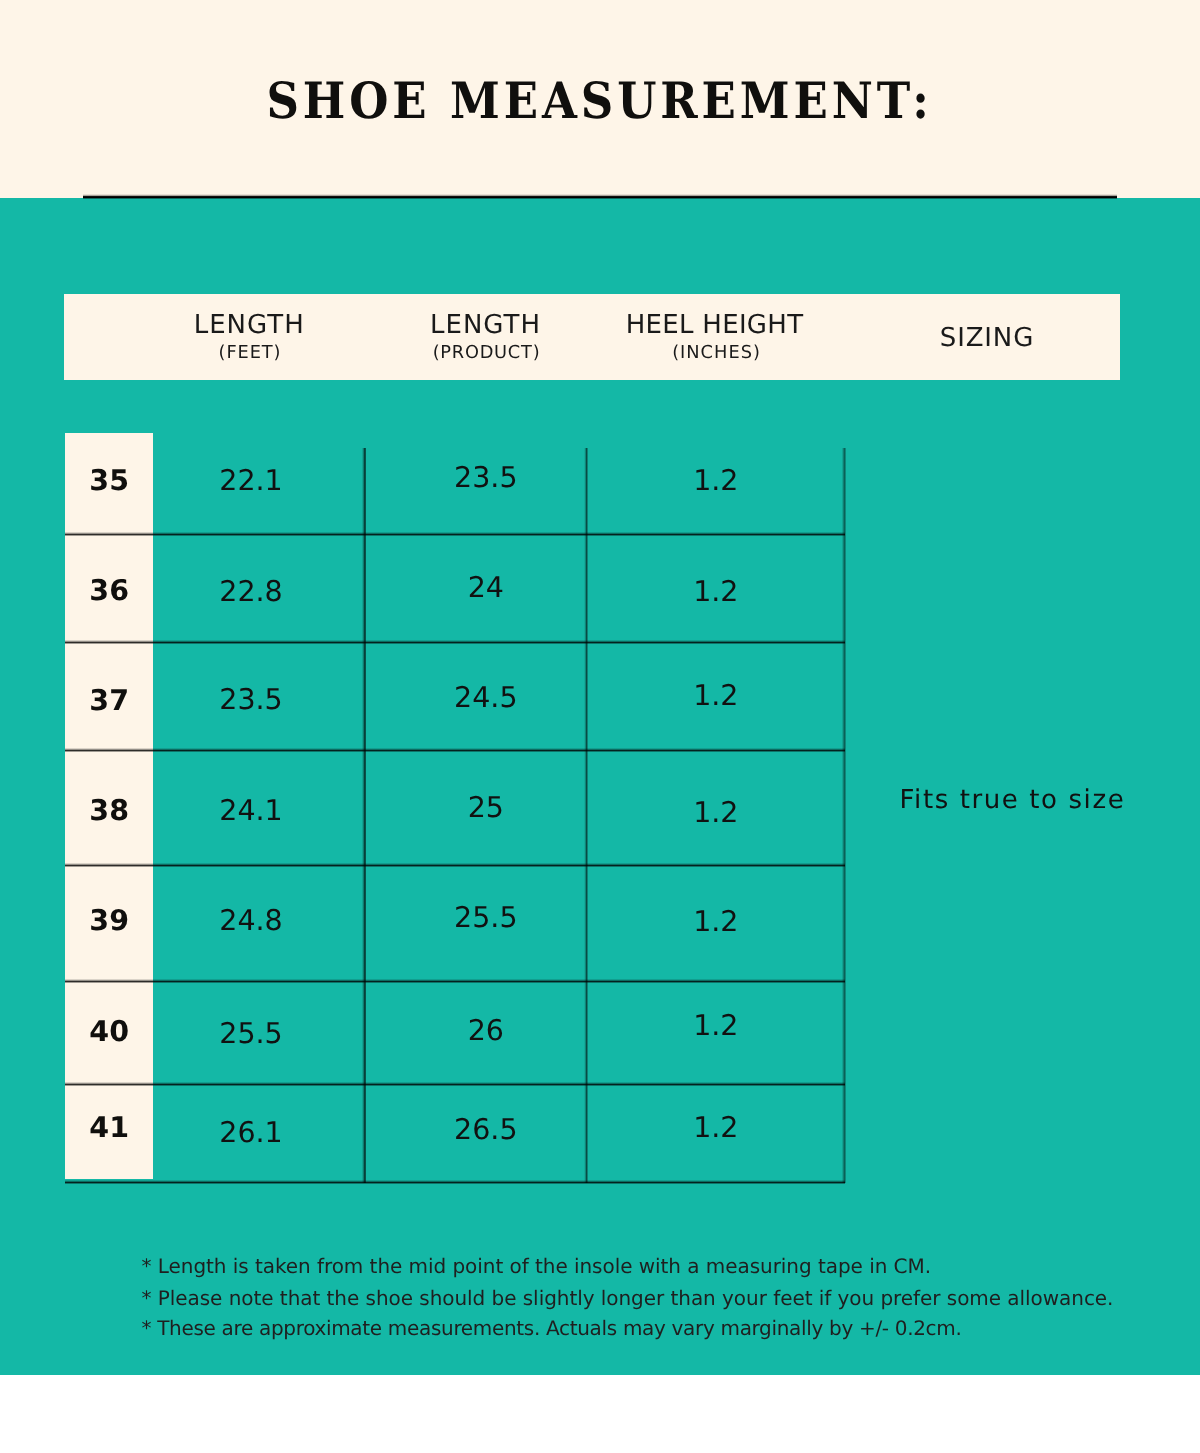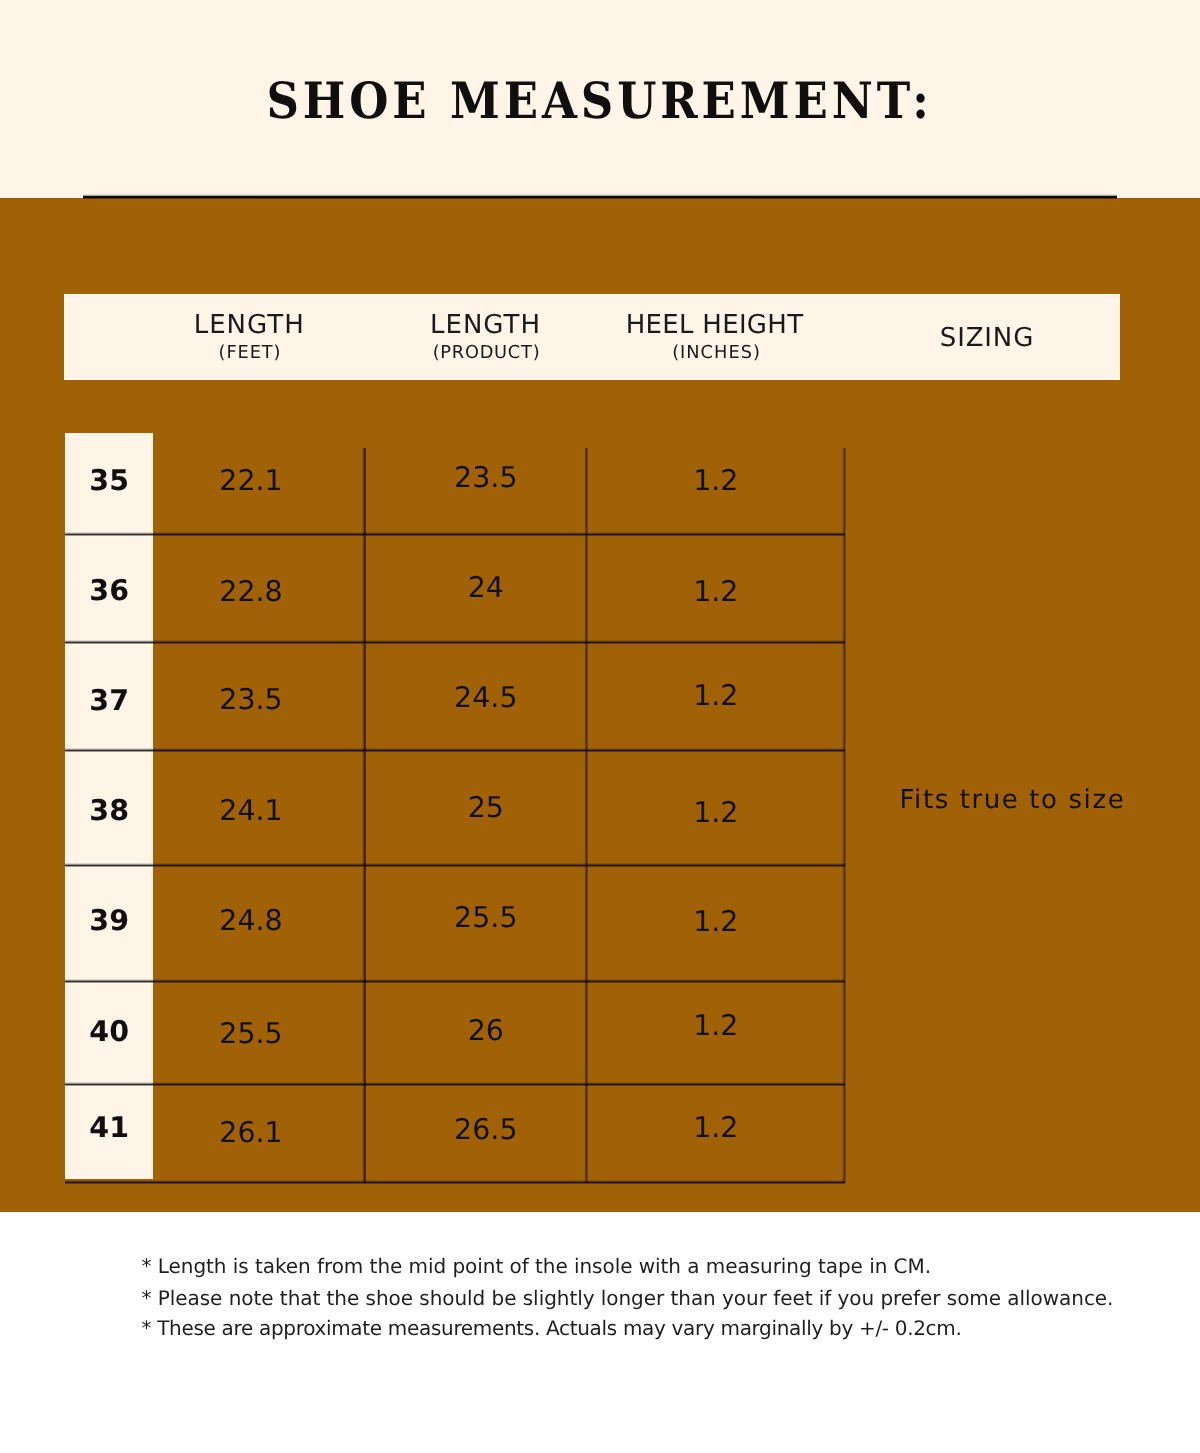--- a/index.html
+++ b/index.html
@@ -4,21 +4,21 @@
 <title>Shoe Measurement</title>
 <style>
   html,body{margin:0;padding:0;background:#ffffff;}
   body{
     width:1200px;height:1453px;
     font-family:"DejaVu Sans", sans-serif;
     overflow:hidden;
     -webkit-font-smoothing:antialiased;
     text-rendering:geometricPrecision;
   }
-  .page{position:relative;width:1200px;height:1212px;background:#a16207;}
+  .page{position:relative;width:1200px;height:1375px;background:#14b8a6;}
 
   
   .banner{position:absolute;left:0;top:0;width:1200px;height:198px;background:#fef5e8;}
   .title{
     position:absolute;left:-0.4px;top:101.1px;width:1200px;
     text-align:center;
     font-family:"DejaVu Serif", serif;
     font-stretch:condensed;
     font-weight:700;
     font-size:50px;

